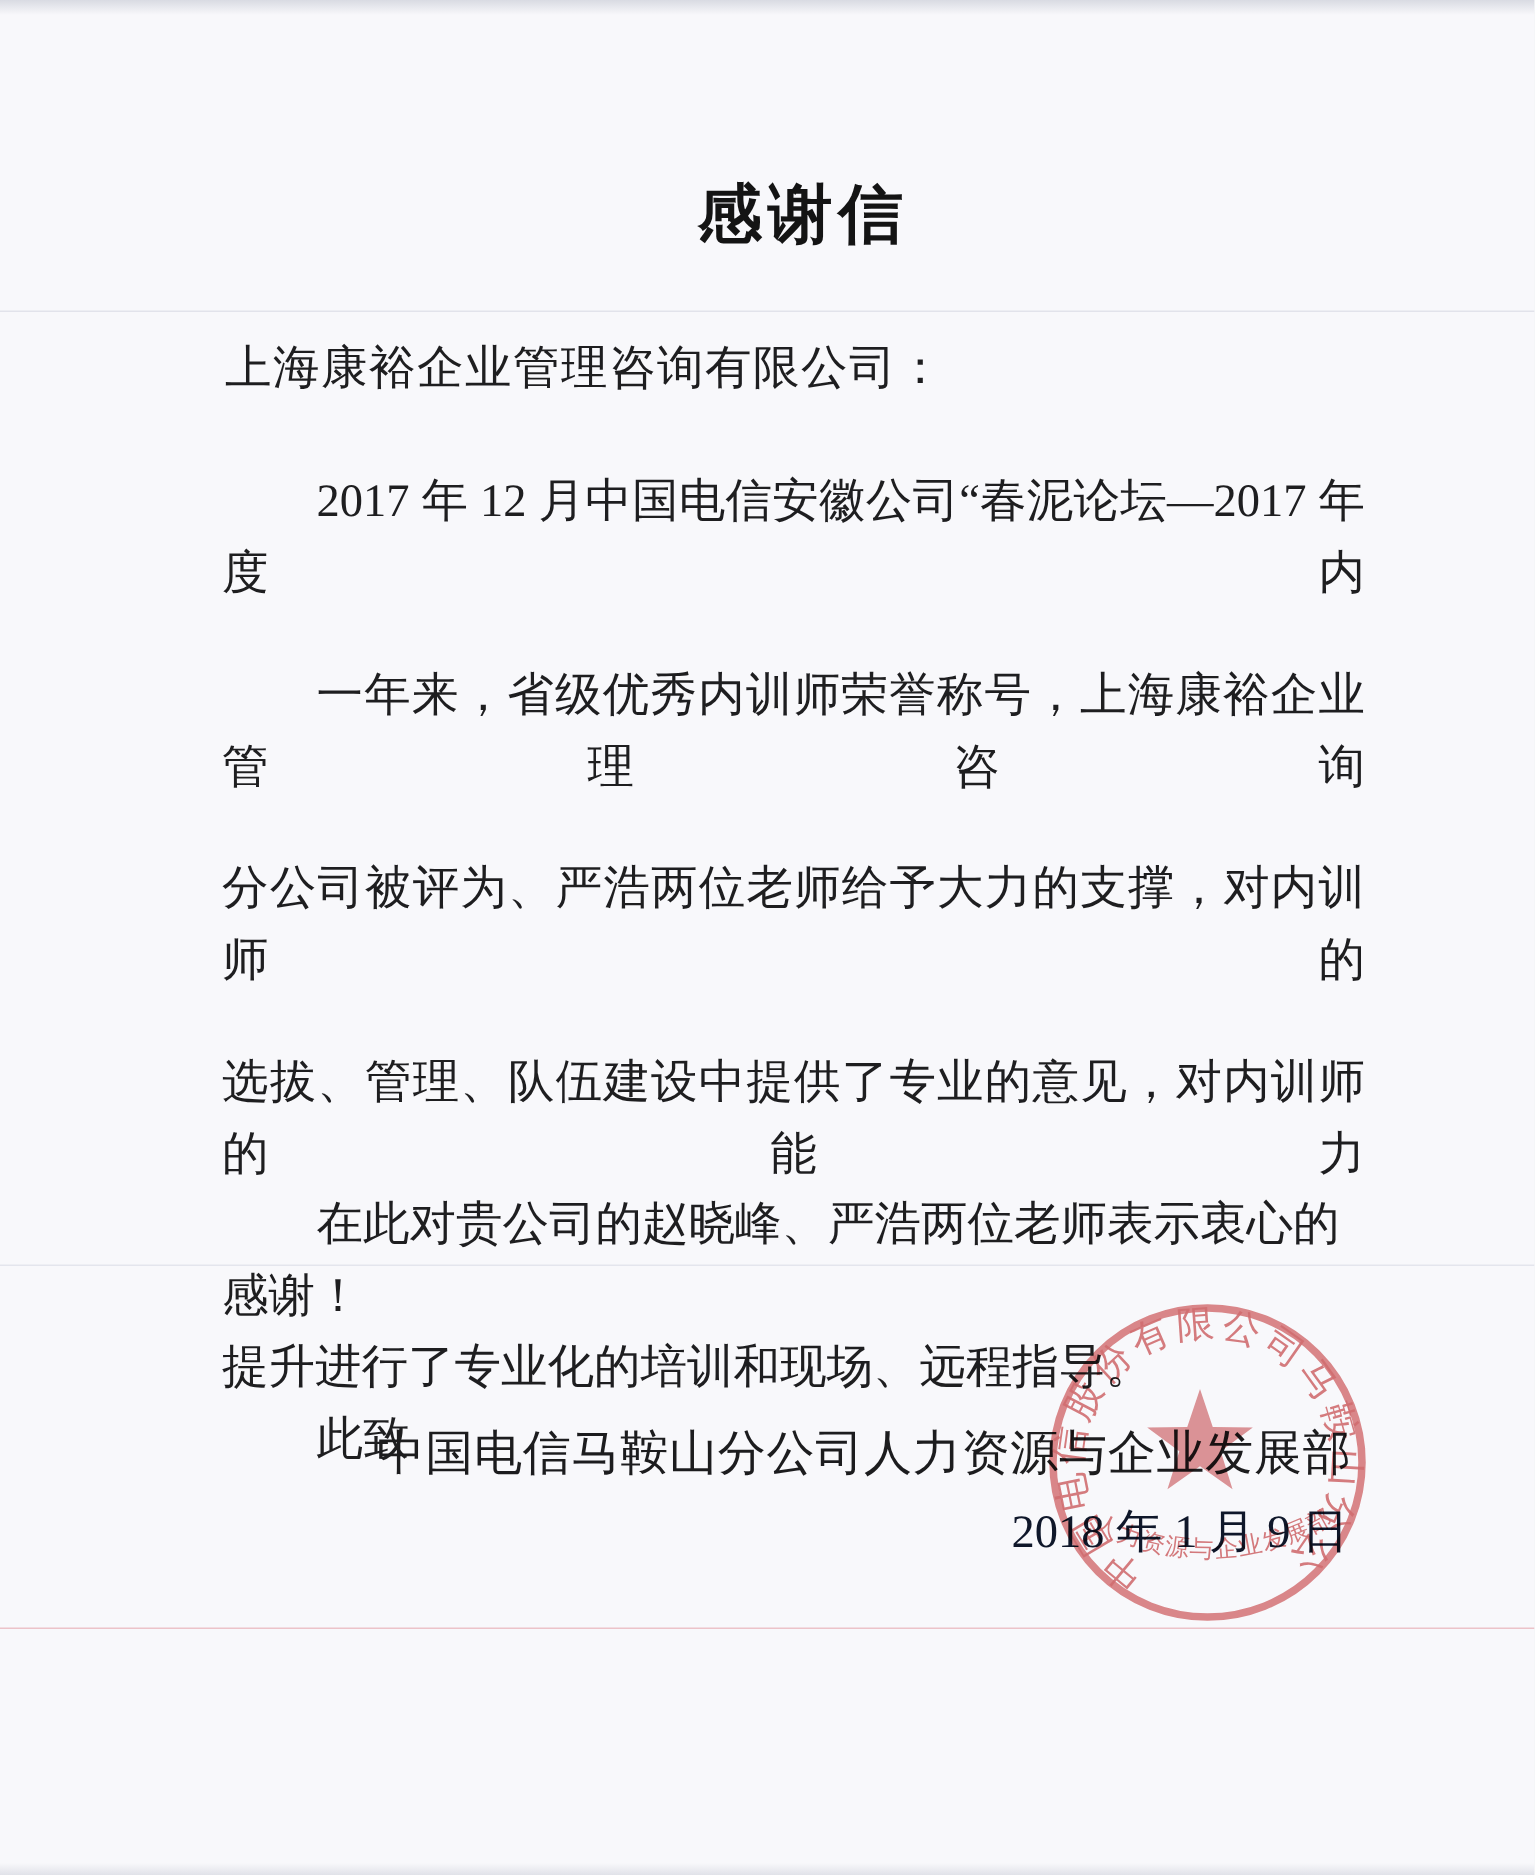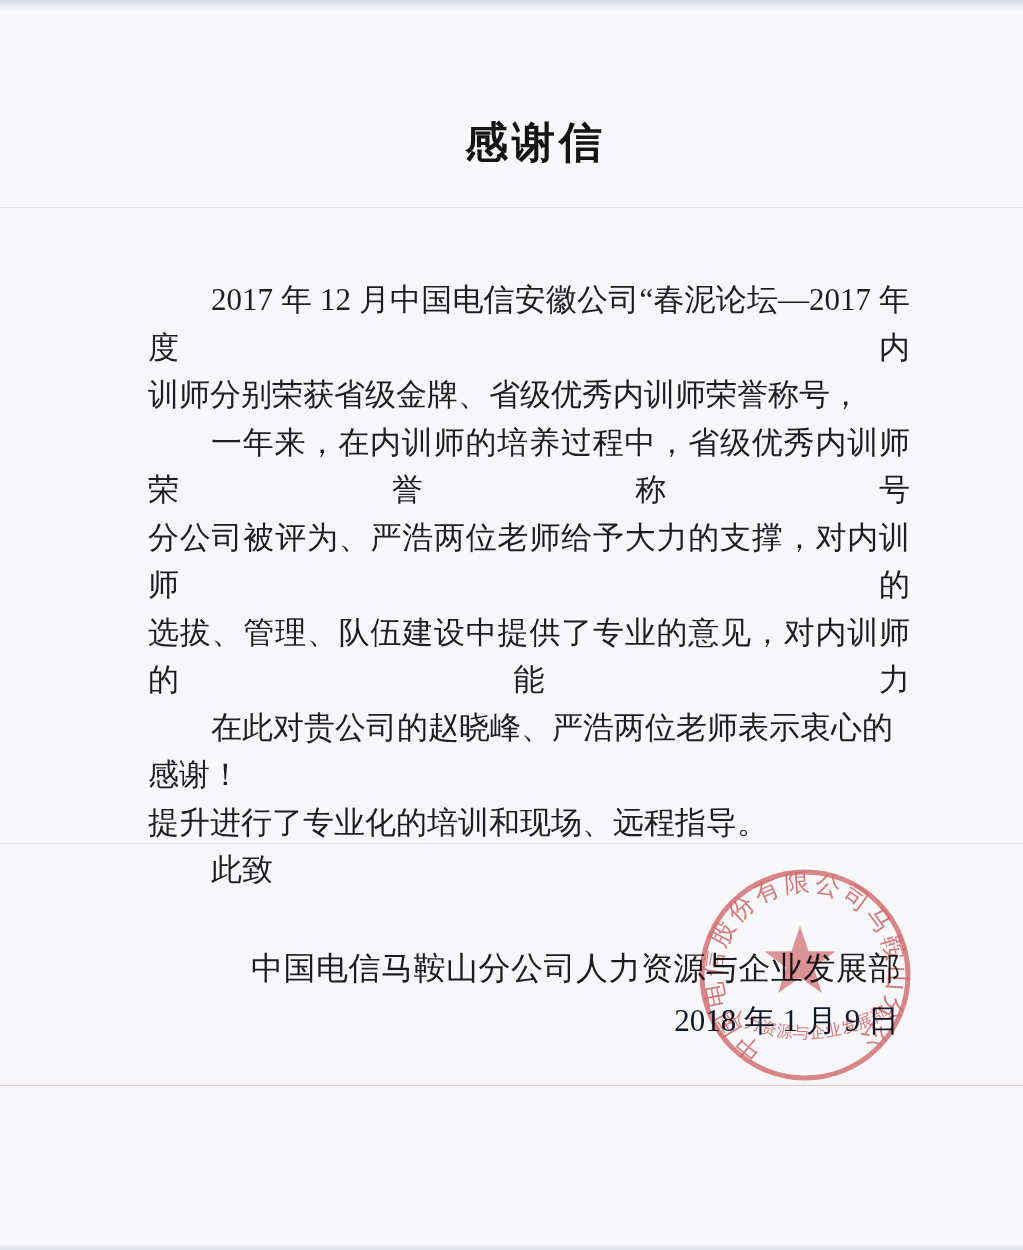--- a/index.html
+++ b/index.html
@@ -39,21 +39,21 @@
   .salutation{
     position:absolute;left:150px;top:224px;
     font-size:31px;letter-spacing:1px;color:#1e1e20;
     white-space:nowrap;
   }
   .body-block{
     position:absolute;left:148px;top:276px;width:762px;
     font-size:31px;line-height:47.5px;color:#1e1e20;
   }
   .body-line{width:100%;}
-  .body-line.justify{text-align:justify;text-align-last:justify;}
+  .body-line.justify{text-align:justify;text-align-last:justify;margin-top:34px;}
   .body-line.indent{text-indent:63px;}
   .signature{
     position:absolute;right:122px;top:947px;
     font-size:32px;letter-spacing:.5px;color:#1c1c1e;white-space:nowrap;
   }
   .date-line{
     position:absolute;right:124px;top:1000px;
     font-size:31px;color:#0f172a;white-space:nowrap;
   }
   .seal{
@@ -67,25 +67,25 @@
 <body>
 
 <div class="page">
 
   <h1 class="title">感谢信</h1>
 
   <div class="scan-line gray1"></div>
   <div class="scan-line gray2"></div>
   <div class="scan-line pink"></div>
 
+  <div class="salutation">上海康裕企业管理咨询有限公司：</div>
 
   <div class="body-block" id="body-lines">
       <div class="body-line indent justify">2017 年 12 月中国电信安徽公司“春泥论坛—2017 年度内</div>
-      <div class="body-line">训师分别荣获省级金牌、省级优秀内训师荣誉称号，</div>
-      <div class="body-line indent justify">一年来，在内训师的培养过程中，省级优秀内训师荣誉称号</div>
+      <div class="body-line indent justify">一年来，省级优秀内训师荣誉称号，上海康裕企业管理咨询</div>
       <div class="body-line justify">分公司被评为、严浩两位老师给予大力的支撑，对内训师的</div>
       <div class="body-line justify">选拔、管理、队伍建设中提供了专业的意见，对内训师的能力</div>
       <div class="body-line indent">在此对贵公司的赵晓峰、严浩两位老师表示衷心的感谢！</div>
       <div class="body-line">提升进行了专业化的培训和现场、远程指导。</div>
       <div class="body-line indent">此致</div>
     </div>
 
   <div class="signature">中国电信马鞍山分公司人力资源与企业发展部</div>
   <div class="date-line">2018 年 1 月 9 日</div>
 

